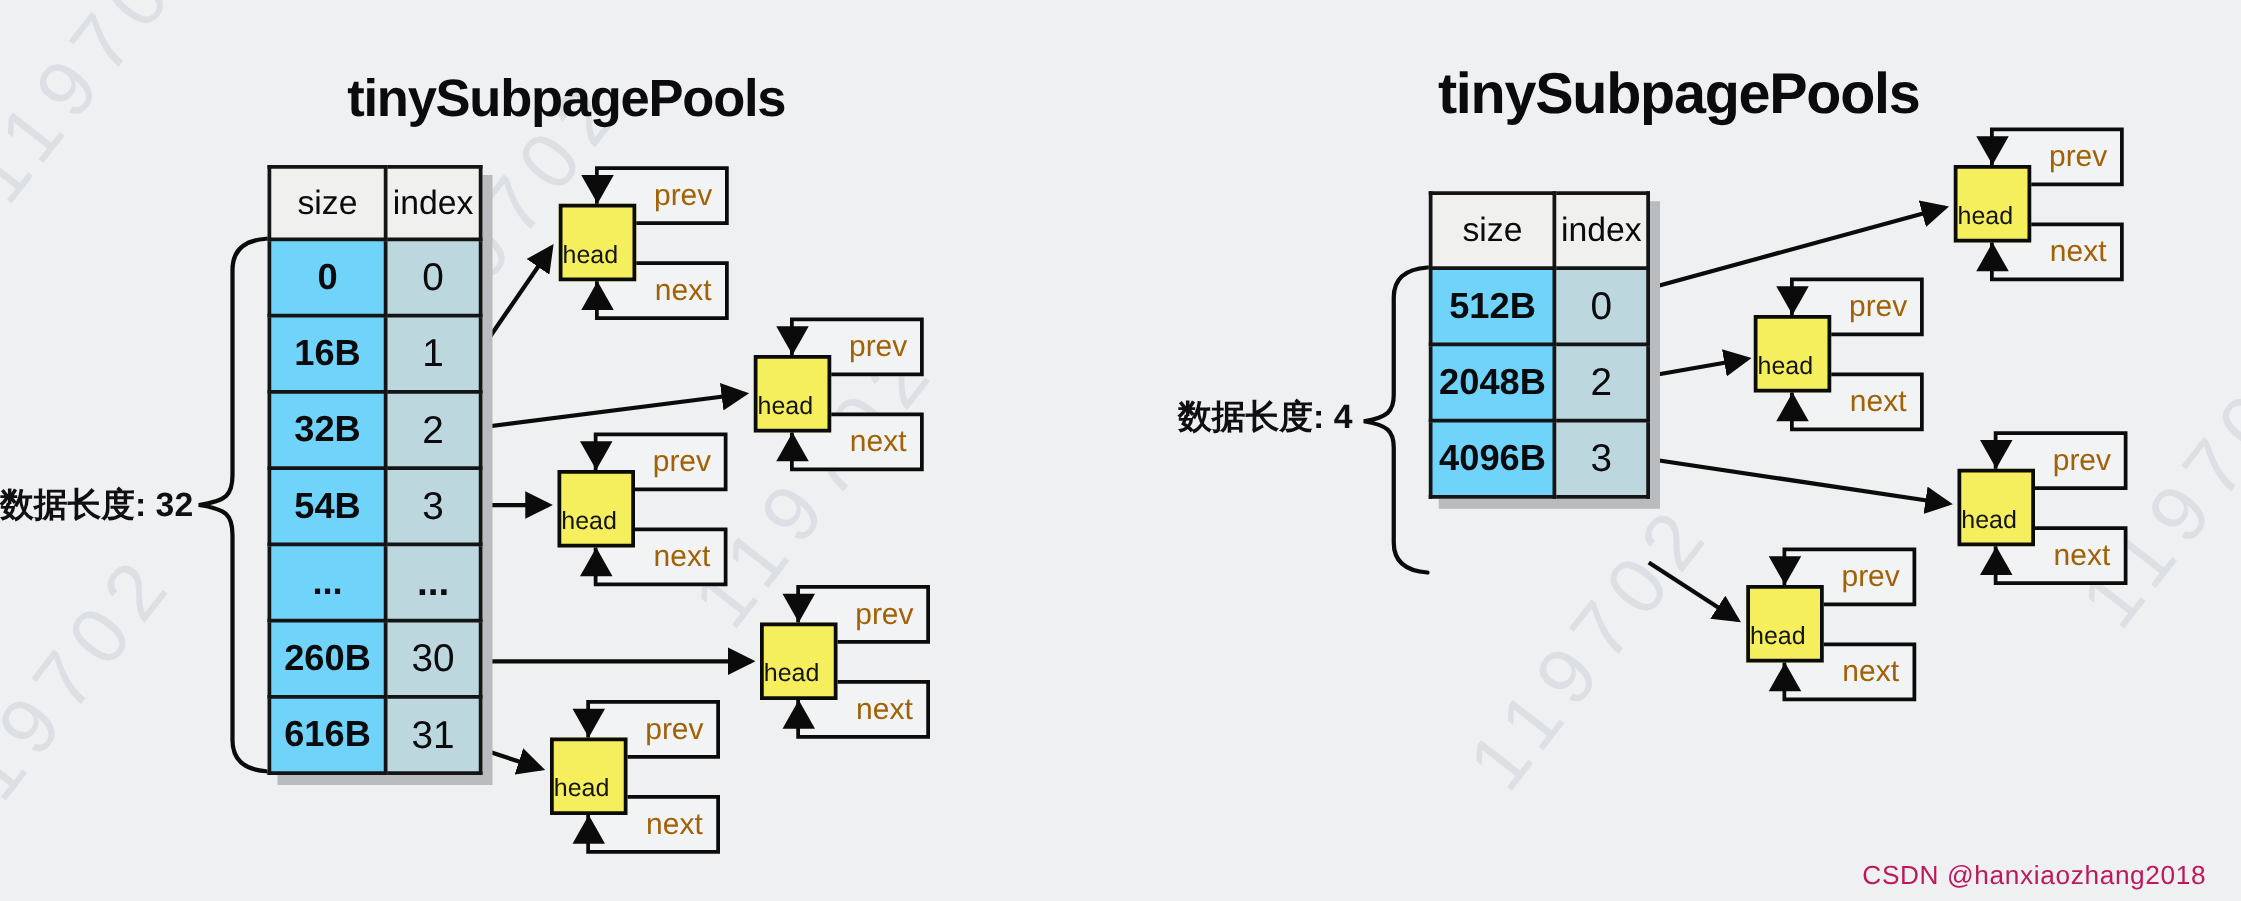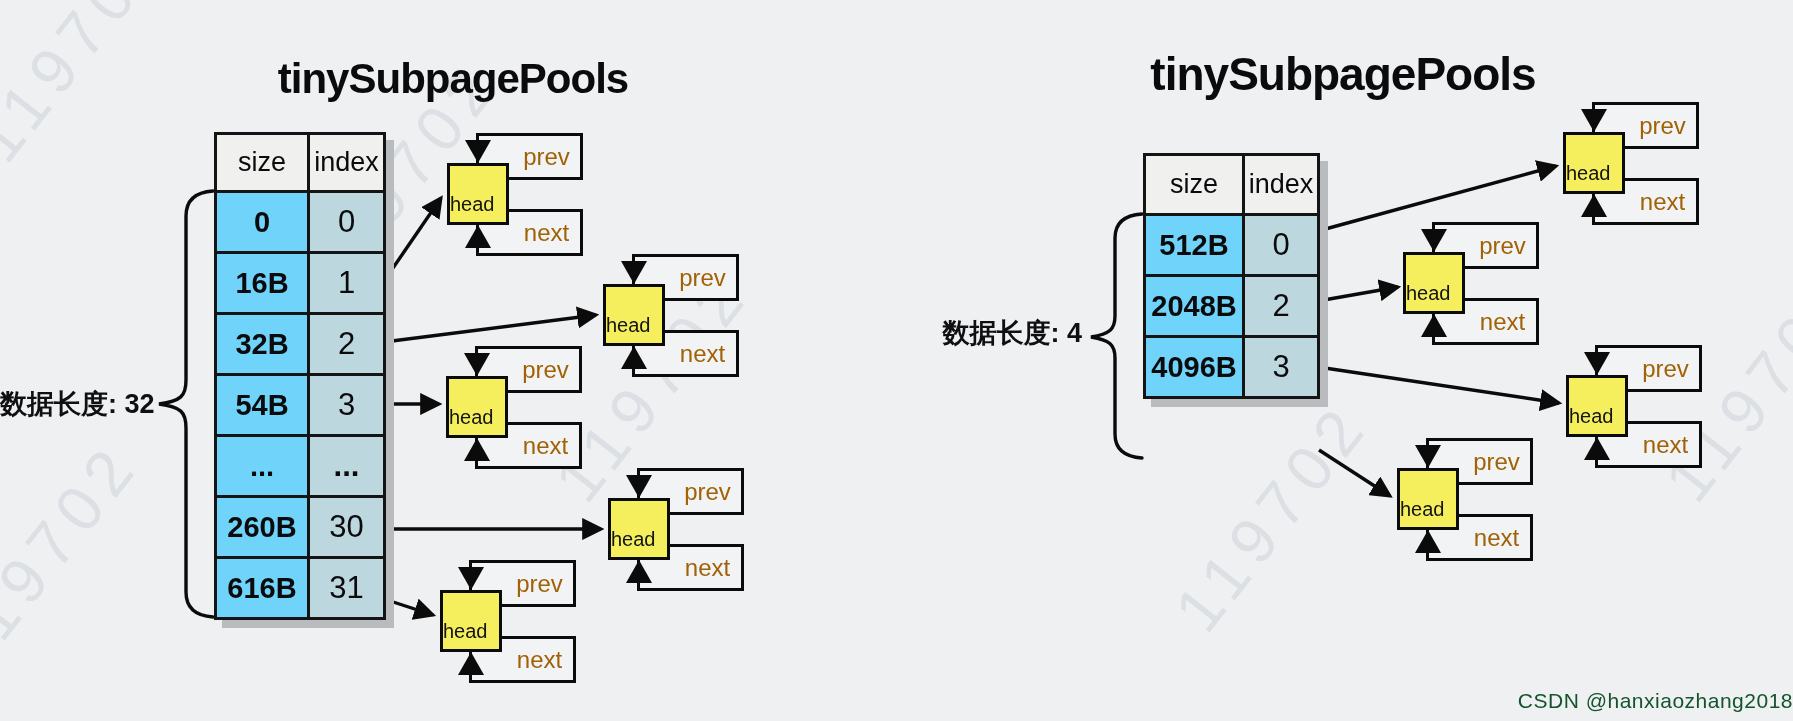--- a/index.html
+++ b/index.html
@@ -11,22 +11,22 @@
   }
   
   .wm {
     position:absolute; z-index:0; white-space:nowrap;
     font-size:64px; letter-spacing:10px; font-weight:400;
     color:rgba(140,155,172,0.18);
     transform:rotate(-52deg); transform-origin:left top;
     user-select:none;
   }
   .credit {
-    position:absolute; right:0; bottom:8px; z-index:5;
-    font-size:21px; letter-spacing:0.5px; color:#14532d;margin-left:44px;
+    position:absolute; right:28px; bottom:8px; z-index:5;
+    font-size:21px; letter-spacing:0.5px; color:#be185d;margin-left:44px;
   }
   
   .title { position:absolute; z-index:2; text-align:center; font-weight:bold; letter-spacing:-1px; }
   .title-tiny  { left:233px; top:56px;  width:440px; font-size:42px; line-height:46px; }
   .title-small { left:1123px; top:49px; width:440px; font-size:46px; line-height:50px; }
   .len-label { position:absolute; z-index:2; font-weight:bold; font-size:27px; line-height:30px; text-align:right; white-space:nowrap; color:#101012; }
   .len-tiny  { left:0px;   top:389px; width:154px; }
   .len-small { left:930px; top:318px; width:152px; }
   
   .pool-table {

